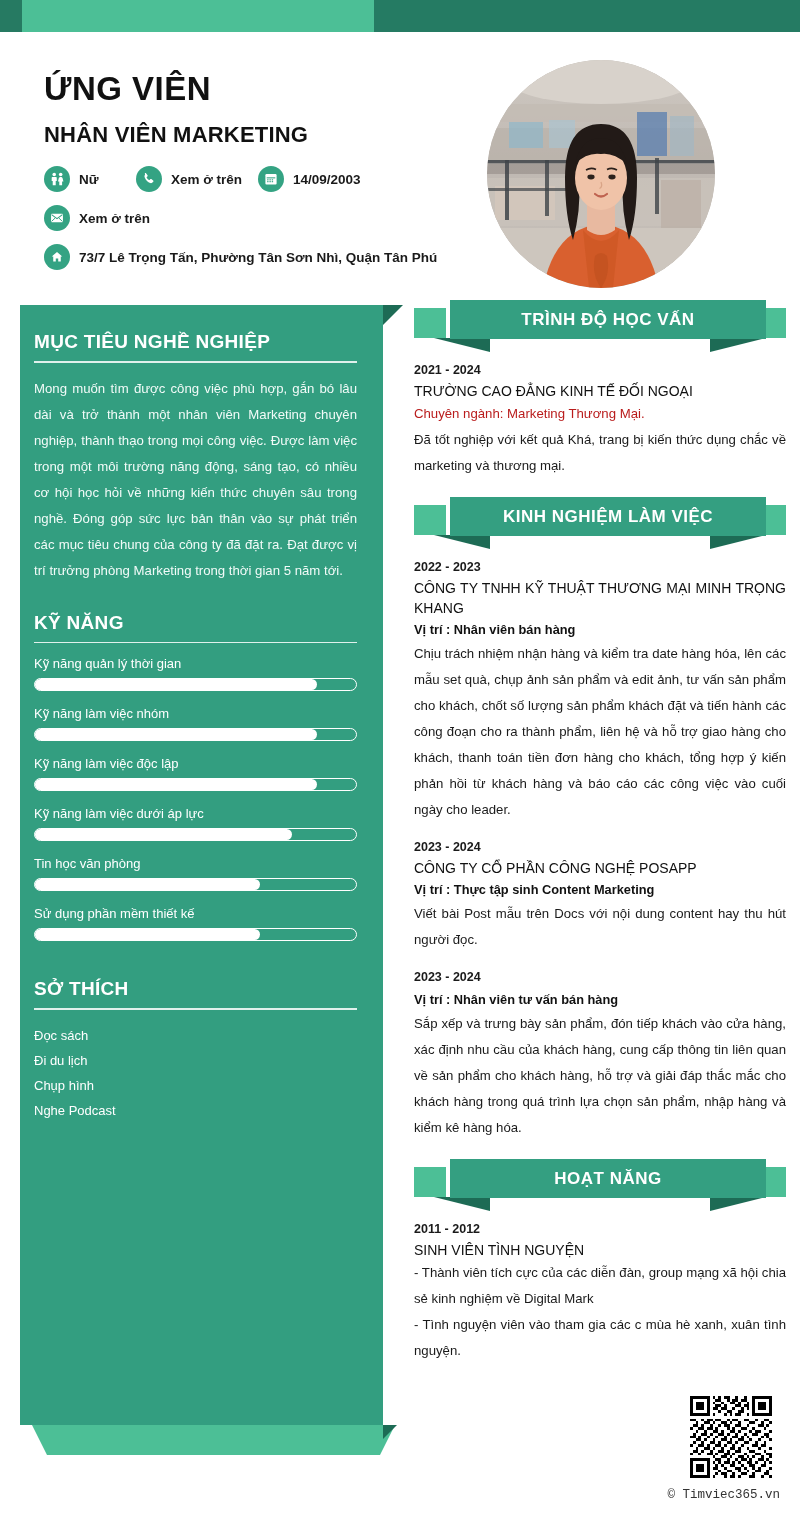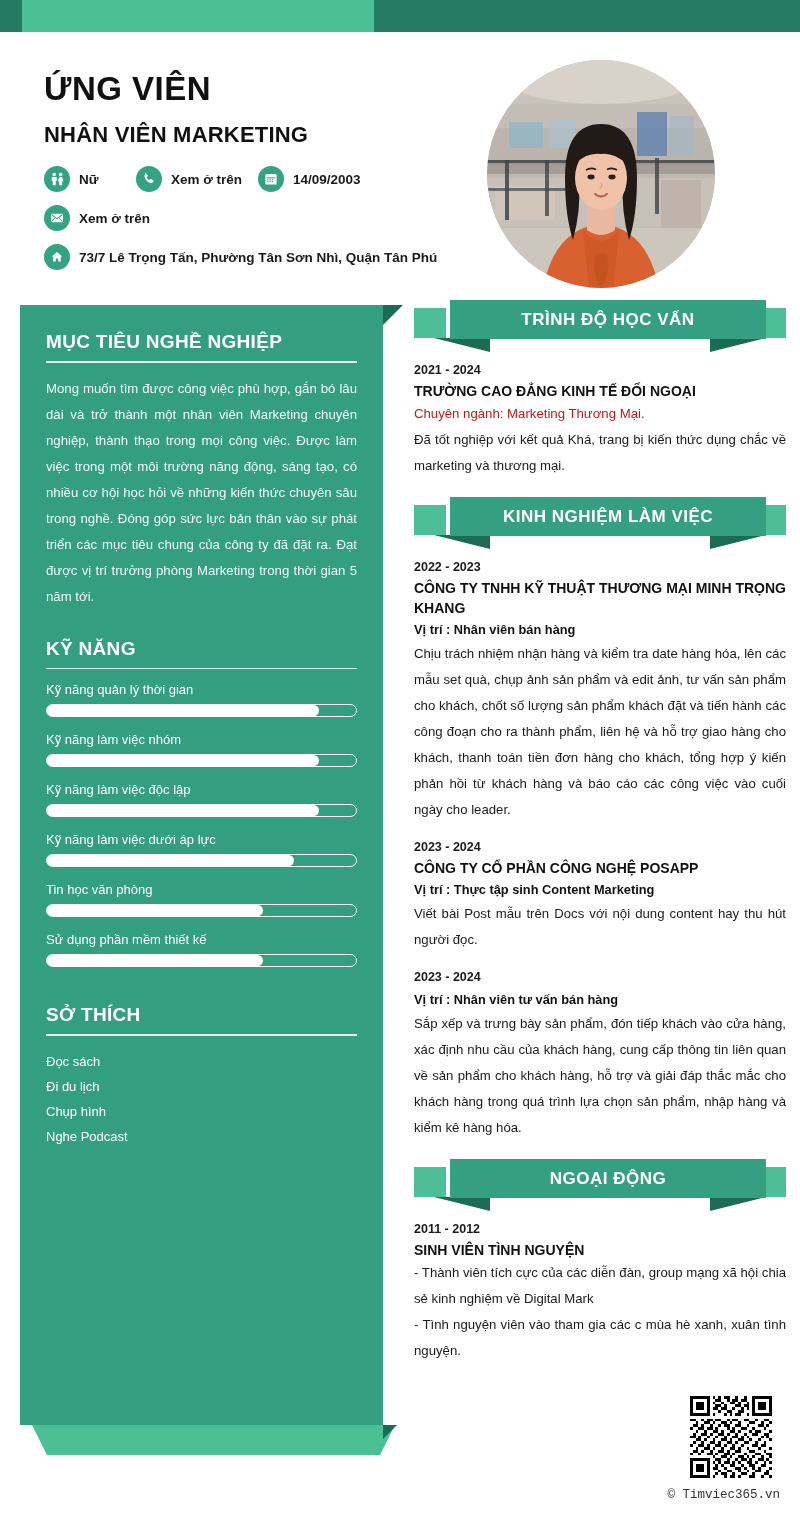--- a/index.html
+++ b/index.html
@@ -57,21 +57,21 @@
     background: #c9c3bd;
   }
   .photo svg { display: block; width: 228px; height: 228px; }
 
   
   .sidebar {
     position: absolute; left: 20px; top: 305px;
     width: 363px; height: 1120px;
     background: #339e80;
     color: #ffffff;
-    padding: 26px 26px 0 26px;
+    padding: 26px 26px 0 14px;
   }
   
   .sidebar-fold {
     position: absolute; left: 383px; top: 305px;
     width: 0; height: 0;
     border-top: 20px solid #1d6b55;
     border-right: 20px solid transparent;
   }
   
   .sidebar-tail {
@@ -141,21 +141,21 @@
     position: absolute; left: 36px; right: 20px; top: 0; height: 39px;
     background: #349f81;
     display: flex; align-items: center; justify-content: center;
   }
   .banner .plate span {
     color: #fff; font-size: 17px; font-weight: bold; letter-spacing: 0.5px;
   }
 
   .entry { margin-top: 14px; }
   .entry-date { font-size: 12.5px; font-weight: bold; color: #1a1a1a; line-height: 21px; }
-  .entry-org  { font-size: 14px; font-weight: bold; color: #111; line-height: 20px; text-align: justify; }
+  .entry-org  { font-size: 14px; font-weight: normal; color: #111; line-height: 20px; text-align: justify; }
   .entry-org.just { text-align: justify; text-align-last: left; }
   .entry-role { font-size: 12.8px; font-weight: bold; color: #111; line-height: 23px; }
   .entry-line { font-size: 13.2px; color: #b91c1c; line-height: 26px; }
   .entry-body { font-size: 13.2px; color: #1a1a1a; line-height: 26px; text-align: justify; }
 
   .section-gap { height: 18px; }
 
   
   .qr {
     position: absolute; left: 690px; top: 1396px;
@@ -432,21 +432,21 @@
 
     <div class="section-gap"></div>
 
     <div>
       <div class="banner">
         <div class="wing-l"></div>
         <div class="wing-r"></div>
         <div class="tail-l"></div>
         <div class="tail-r"></div>
         <div class="plate">
-          <span>NGOẠI ĐỘNG</span>
+          <span>HOẠT NĂNG</span>
         </div>
       </div>
       <div class="entry">
         <div class="entry-date">2011 - 2012</div>
         <div class="entry-org">SINH VIÊN TÌNH NGUYỆN</div>
         <div class="entry-body">- Thành viên tích cực của các diễn đàn, group mạng xã hội chia sẻ kinh nghiệm về Digital Mark</div>
         <div class="entry-body">- Tình nguyện viên vào tham gia các c mùa hè xanh, xuân tình nguyện.</div>
       </div>
     </div>
 

